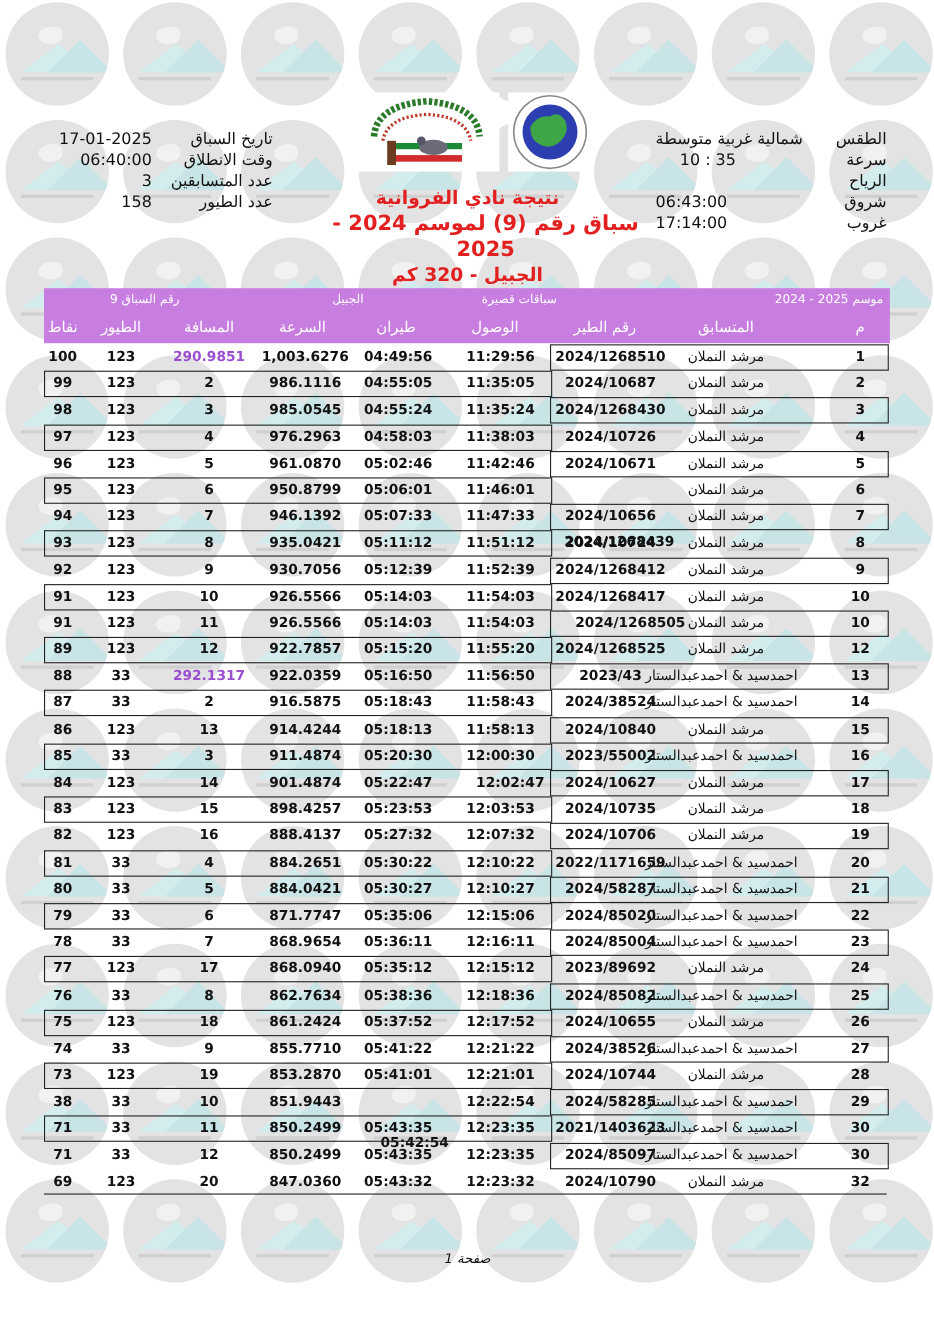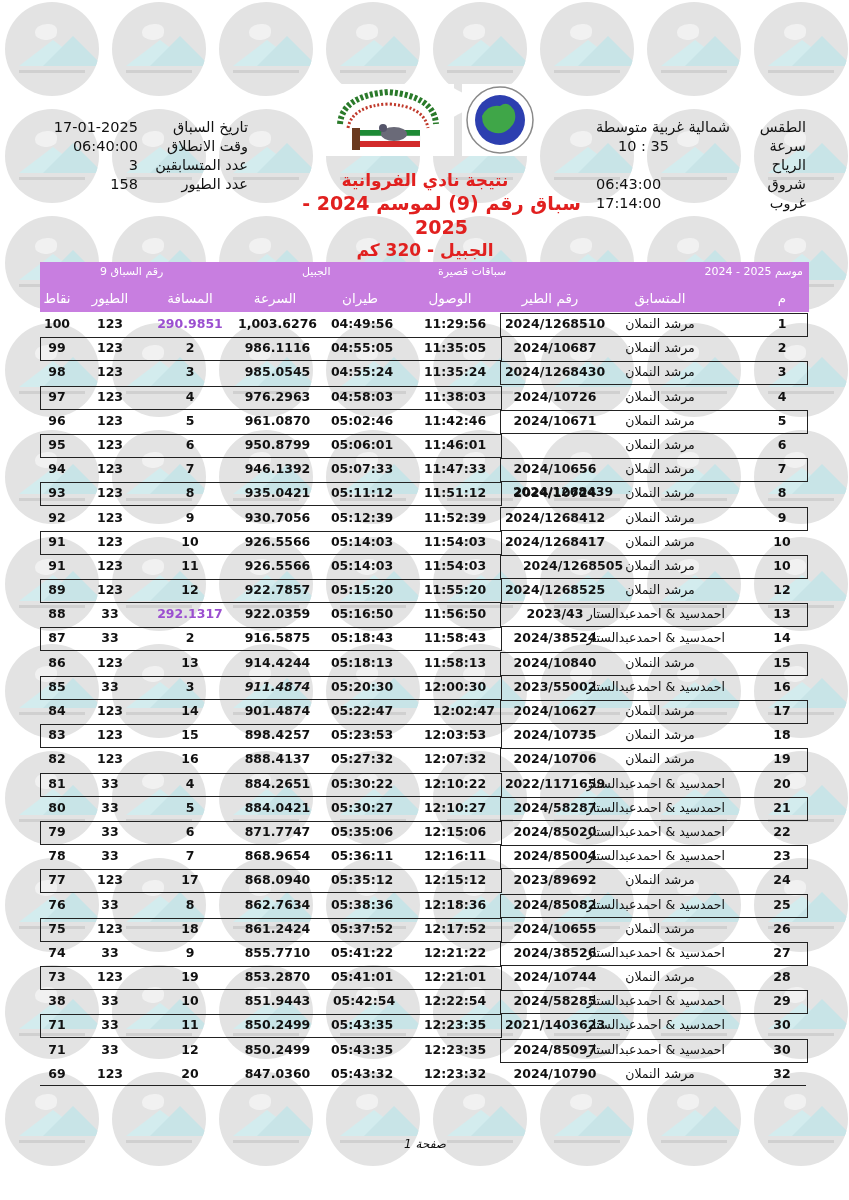--- a/index.html
+++ b/index.html
@@ -850,21 +850,21 @@
         <span class="c" style="left: 45px; width: 50px;">123</span>
         <span class="c" style="left: 0px; width: 34px;">86</span>
       </div>
       <div class="row-d">
         <div class="box" style="left: 0px; width: 460px;"></div>
         <span class="c" style="left: 722px; width: 40px;">16</span>
         <span class="c name" style="left: 555px; width: 130px;">احمدسيد &amp; احمدعبدالستار</span>
         <span class="c" style="left: 460px; width: 110px;">2023/55002</span>
         <span class="c" style="left: 375px; width: 80px;">12:00:30</span>
         <span class="c" style="left: 287px; width: 70px;">05:20:30</span>
-        <span class="c" style="left: 190px; width: 95px; font-style: italic;">911.4874</span>
+        <span class="c" style="left: 190px; width: 95px;">911.4874</span>
         <span class="c" style="left: 110px; width: 80px;">3</span>
         <span class="c" style="left: 45px; width: 50px;">33</span>
         <span class="c" style="left: 0px; width: 34px;">85</span>
       </div>
       <div class="row-d">
         <div class="box" style="left: 460px; width: 306px;"></div>
         <span class="c" style="left: 722px; width: 40px;">17</span>
         <span class="c name" style="left: 555px; width: 130px;">مرشد النملان</span>
         <span class="c" style="left: 460px; width: 110px;">2024/10627</span>
         <span class="c" style="left: 375px; width: 80px; text-align: right;">12:02:47</span>
@@ -1005,21 +1005,21 @@
         <span class="c" style="left: 110px; width: 80px;">19</span>
         <span class="c" style="left: 45px; width: 50px;">123</span>
         <span class="c" style="left: 0px; width: 34px;">73</span>
       </div>
       <div class="row-d">
         <div class="box" style="left: 460px; width: 306px;"></div>
         <span class="c" style="left: 722px; width: 40px;">29</span>
         <span class="c name" style="left: 555px; width: 130px;">احمدسيد &amp; احمدعبدالستار</span>
         <span class="c" style="left: 460px; width: 110px;">2024/58285</span>
         <span class="c" style="left: 375px; width: 80px;">12:22:54</span>
-        <span class="c" style="left: 289px; width: 70px;">05:42:54</span>
+        <span class="c" style="left: 302px; width: 70px; margin-top: 38px;">05:42:54</span>
         <span class="c" style="left: 190px; width: 95px;">851.9443</span>
         <span class="c" style="left: 110px; width: 80px;">10</span>
         <span class="c" style="left: 45px; width: 50px;">33</span>
         <span class="c" style="left: 0px; width: 34px;">38</span>
       </div>
       <div class="row-d">
         <div class="box" style="left: 0px; width: 460px;"></div>
         <span class="c" style="left: 722px; width: 40px;">30</span>
         <span class="c name" style="left: 555px; width: 130px;">احمدسيد &amp; احمدعبدالستار</span>
         <span class="c" style="left: 460px; width: 110px;">2021/1403623</span>

